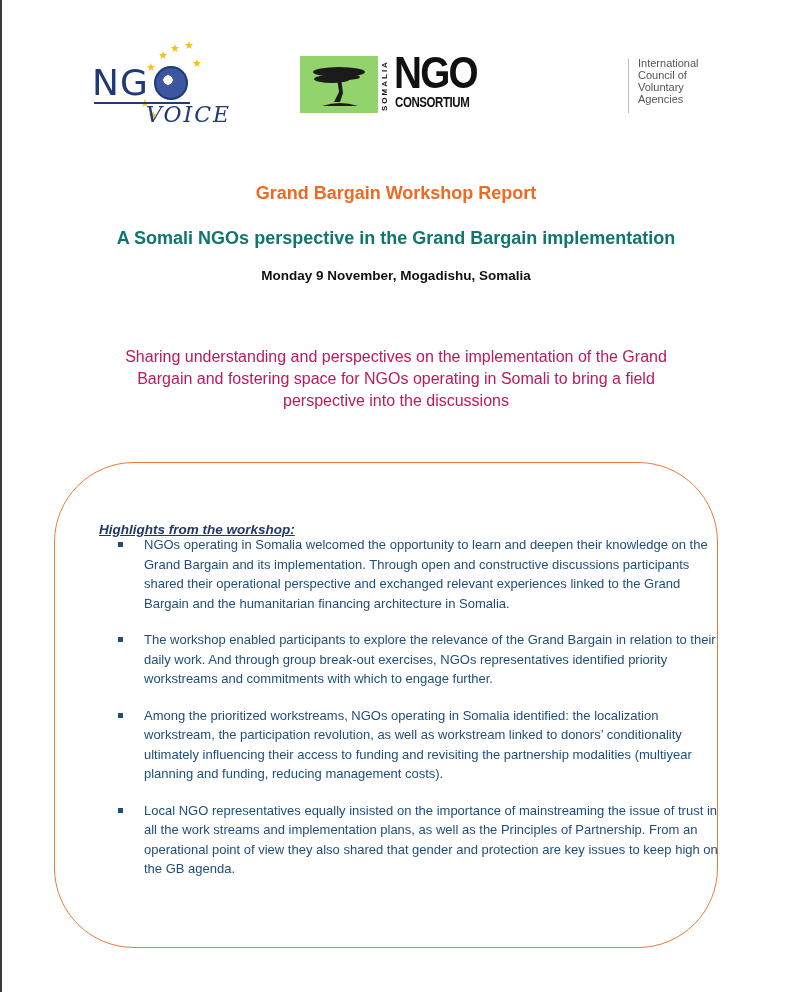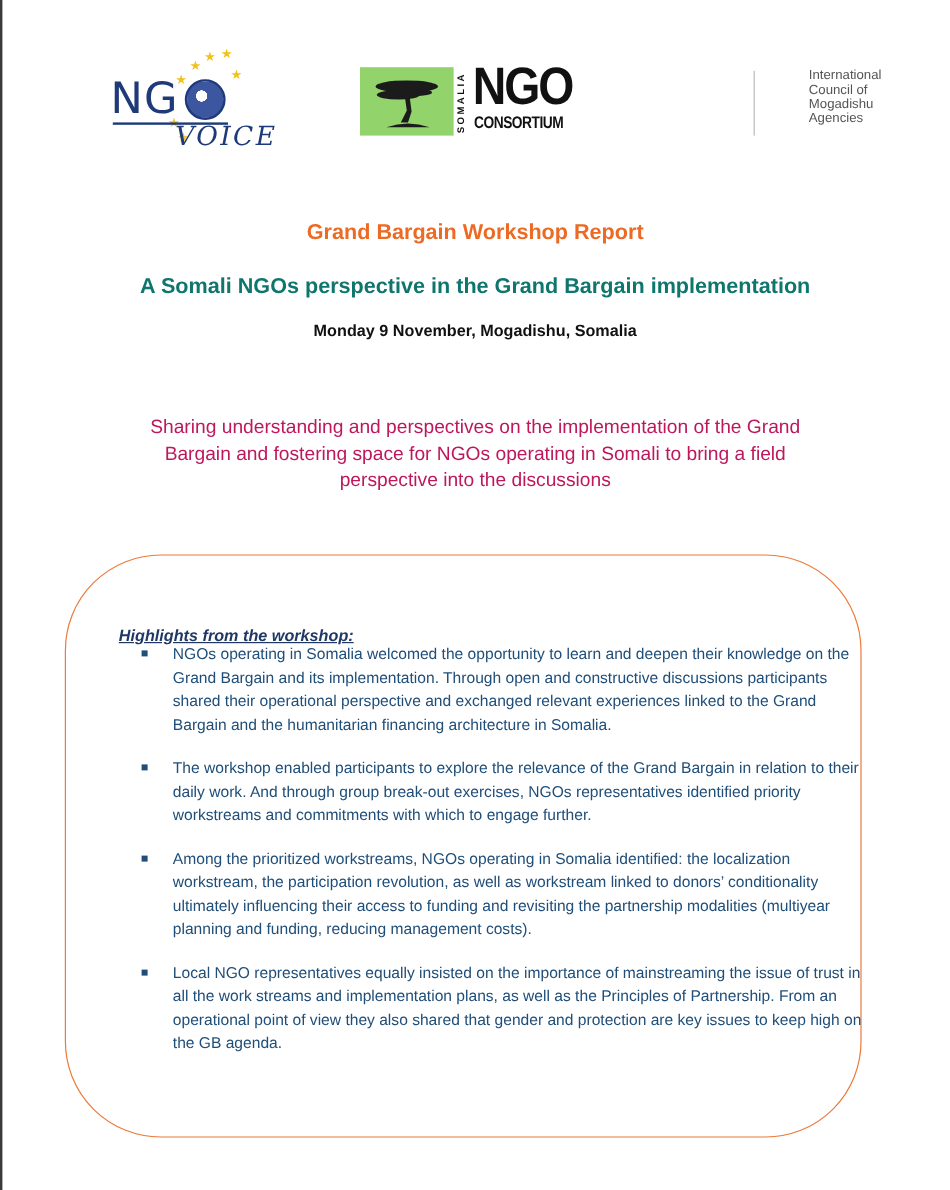--- a/index.html
+++ b/index.html
@@ -22,21 +22,21 @@
     .nv-star { position: absolute; color: #f2c21b; font-size: 11px; line-height: 11px; }
 
     .cons-box { position: absolute; left: 0; top: 0; width: 78px; height: 57px; background: #92d36c; }
     .cons-tree { position: absolute; left: 10px; top: 6px; width: 58px; height: 46px; }
     .cons-somalia { position: absolute; left: 80px; top: 2px; width: 14px; height: 56px; writing-mode: vertical-rl; transform: rotate(180deg); font-size: 8px; font-weight: bold; letter-spacing: 2px; color: #111; text-align: center; }
     .cons-ngo { position: absolute; left: 94px; top: -8px; font-family: "Liberation Sans", sans-serif; font-weight: bold; font-size: 44px; letter-spacing: -2px; color: #111; transform: scaleX(0.88); transform-origin: left; }
     .cons-text { position: absolute; left: 95px; top: 38px; font-family: "Liberation Sans", sans-serif; font-weight: bold; font-size: 14px; color: #111; transform: scaleX(0.82); transform-origin: left; letter-spacing: -0.5px; }
 
     .icva-circle { position: absolute; left: 0; top: 2px; width: 58px; height: 58px; border-radius: 50%; background: #3a73c1; color: #fff; font-size: 19px; font-weight: normal; line-height: 58px; text-align: center; letter-spacing: 0.5px; }
     .icva-divider { position: absolute; left: 68px; top: 4px; width: 1px; height: 54px; background: #bbbbbb; }
-    .icva-name { position: absolute; left: 78px; top: 2px; font-size: 11px; line-height: 12px; color: #555; margin-left: 36px; }
+    .icva-name { position: absolute; left: 78px; top: 2px; font-size: 11px; line-height: 12px; color: #555; }
     .icva-name div { white-space: nowrap; }
 
     
     .center { position: absolute; left: 0; width: 792px; text-align: center; }
     .title { top: 183px; font-size: 18px; font-weight: bold; color: #ec6a23; }
     .subtitle { top: 228px; font-size: 18px; font-weight: bold; color: #0f766e; }
     .date { top: 268px; font-size: 13.5px; font-weight: bold; color: #111; }
     .intro { top: 315px; left: 96px; width: 600px; font-size: 16px; line-height: 22px; font-weight: normal; color: #be185d; margin-top: 31px; }
 
     
@@ -78,21 +78,21 @@
   <div class="cons-somalia">SOMALIA</div>
   <div class="cons-ngo">NGO</div>
   <div class="cons-text">CONSORTIUM</div>
 </div>
 
 <div class="logo" id="logo-icva">
   <div class="icva-divider"></div>
   <div class="icva-name">
     <div>International</div>
     <div>Council of</div>
-    <div>Mogadishu</div>
+    <div>Voluntary</div>
     <div>Agencies</div>
   </div>
 </div>
 
 <div class="center title">Grand Bargain Workshop Report</div>
 <div class="center subtitle">A Somali NGOs perspective in the Grand Bargain implementation</div>
 <div class="center date">Monday 9 November, Mogadishu, Somalia</div>
 <div class="center intro">Sharing understanding and perspectives on the implementation of the Grand Bargain and fostering space for NGOs operating in Somali to bring a field perspective into the discussions</div>
 
 <div class="hl-box"></div>

